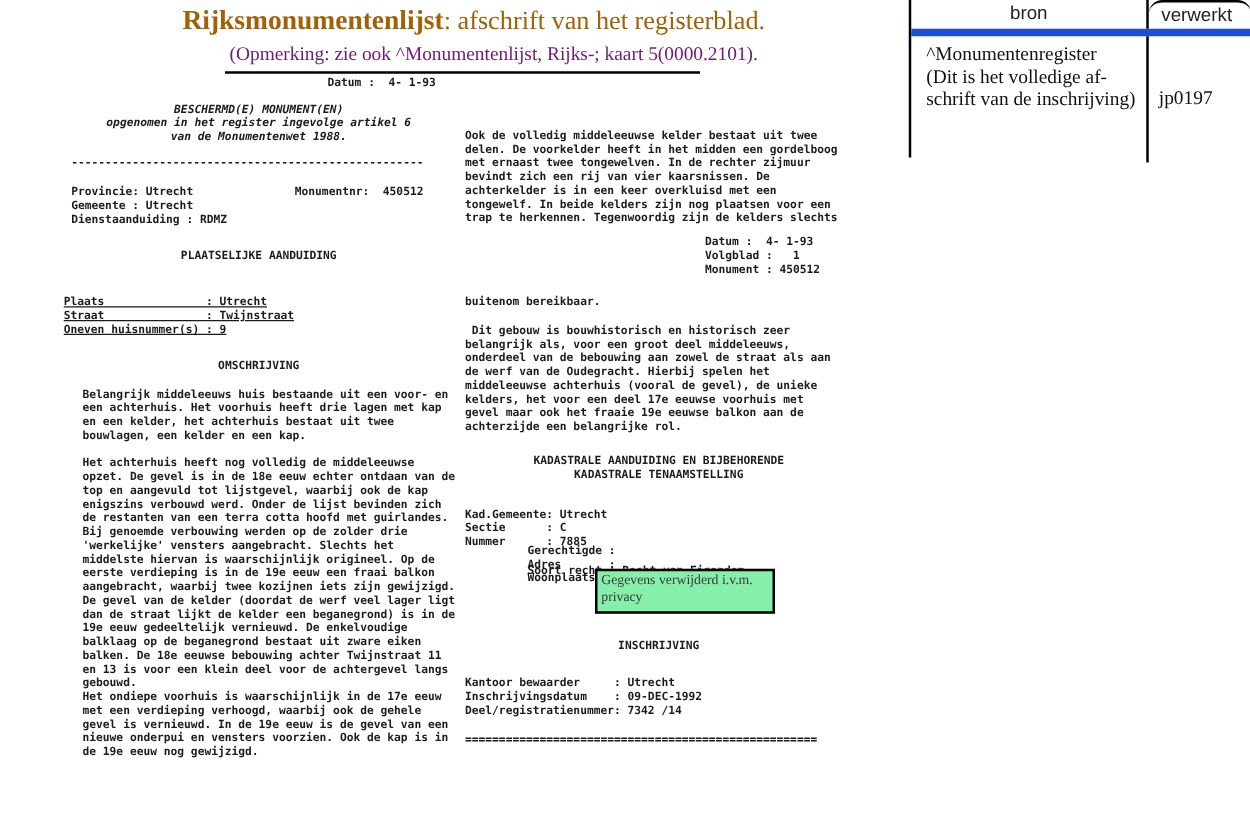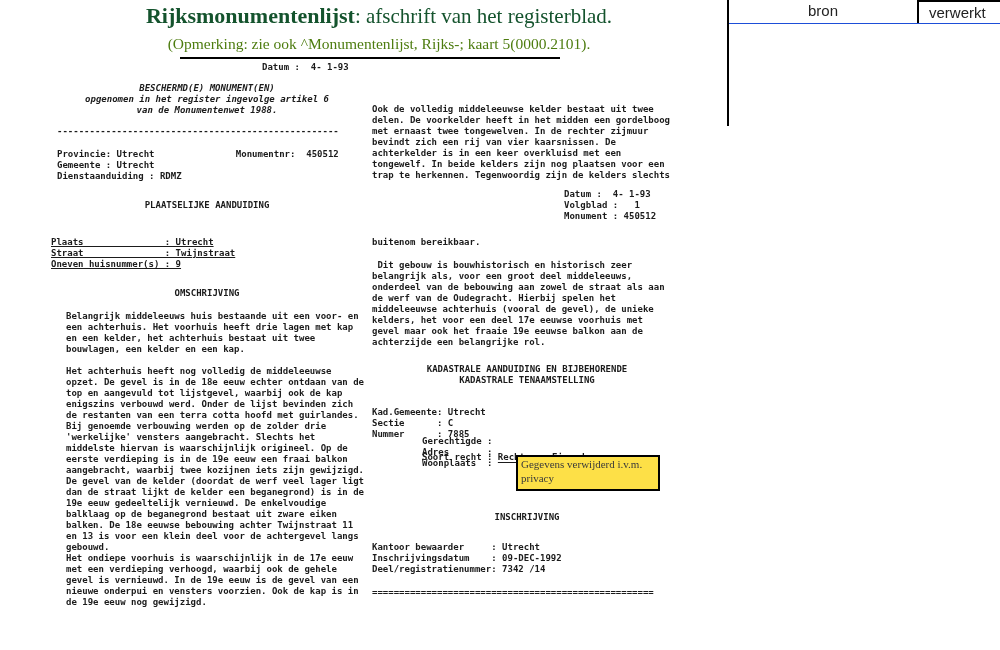--- a/index.html
+++ b/index.html
@@ -8,53 +8,53 @@
     background:#ffffff; overflow:hidden;
     font-family:"Liberation Serif", serif;
   }
   .abs { position:absolute; }
   .mono {
     font-family:"DejaVu Sans Mono", monospace;
     font-weight:700; font-size:9px; line-height:11px;
     color:#1b1b1b; margin:4px; white-space:pre;
   }
   .center { text-align:center; }
-  .doc-title { font-size:21px; color:#14532d; white-space:nowrap; }
+  .doc-title { font-size:21px; color:#a16207; white-space:nowrap; }
   .doc-title .tb { font-weight:bold; font-size:22px; }
-  .doc-subtitle { font-size:15.5px; color:#4d7c0f; white-space:nowrap; }
+  .doc-subtitle { font-size:15.5px; color:#701a75; white-space:nowrap;padding-left:16px; }
   .rule { border-top:2px solid #000; height:0; }
   .ul { text-decoration:underline; text-underline-offset:2px; }
 
   
   .stamp { left:727px; top:0; width:272px; height:126px; border-left:2px solid #000; }
   .stamp-row { display:flex; }
-  .stamp-head { height:23px; border-bottom:1px solid #1d4ed8; }
+  .stamp-head { height:23px; border-bottom:6px solid #1d4ed8; }
   .stamp-cell-bron { width:190px; border-right:2px solid #000; box-sizing:border-box; }
   .stamp-cell-verwerkt { flex:1; box-sizing:border-box; }
   .stamp-head .stamp-cell-bron {
     font-family:"Liberation Sans", sans-serif; font-size:15px; color:#222;
     text-align:center; padding-top:2px;
   }
   .stamp-head .stamp-cell-verwerkt {
     font-family:"Liberation Sans", sans-serif; font-size:15px; color:#222;
-    padding:2px 12px 0 10px; border-top:2px solid #000;
+    padding:2px 12px 0 10px; border-top:2px solid #000;border-radius:11px;
   }
   .stamp-body { height:101px; }
   .stamp-src {
     font-family:"Liberation Serif", serif; font-size:15.5px; line-height:18px;
     color:#111; padding:6px 0 0 12px; white-space:pre; margin:0;
   }
   .stamp-proc {
     font-family:"Liberation Serif", serif; font-size:15.5px; color:#111;
     padding:41px 0 0 8px;
   }
 
   .privacy-box {
-    left:516px; top:455px; width:134px; height:30px;
-    border:2.5px solid #000; background:#fde047;
+    left:476px; top:455px; width:134px; height:30px;
+    border:2.5px solid #000; background:#86efac;
     font-family:"Liberation Serif", serif; font-size:11px; line-height:13.5px;
     color:#3a3a3a; padding:1px 3px; white-space:pre; margin:0;
     box-sizing:content-box;
   }
 </style>
 </head>
 <body>
 
 <div class="abs doc-title center" style="left:0;top:3px;width:758px;"><span class="tb">Rijksmonumentenlijst</span><span>: afschrift van het registerblad.</span></div>
 
@@ -62,20 +62,24 @@
 <div class="abs rule" style="left:180px;top:57px;width:380px;"></div>
 
 <pre class="abs mono" style="left:258px;top:58px;">Datum :  4- 1-93</pre>
 
 <div class="abs stamp">
   <div class="stamp-row stamp-head">
     <div class="stamp-cell-bron">bron</div>
     <div class="stamp-cell-verwerkt">verwerkt</div>
   </div>
   <div class="stamp-row stamp-body">
+    <pre class="stamp-cell-bron stamp-src">^Monumentenregister
+(Dit is het volledige af-
+schrift van de inschrijving)</pre>
+    <div class="stamp-cell-verwerkt stamp-proc">jp0197</div>
   </div>
 </div>
 
 <pre class="abs mono center" style="left:53px;top:79px;width:300px;font-style:italic;">BESCHERMD(E) MONUMENT(EN)
 opgenomen in het register ingevolge artikel 6
 van de Monumentenwet 1988.</pre>
 <pre class="abs mono" style="left:53px;top:122px;">----------------------------------------------------</pre>
 <pre class="abs mono" style="left:53px;top:145px;">Provincie: Utrecht               Monumentnr:  450512
 Gemeente : Utrecht
 Dienstaanduiding : RDMZ</pre>

